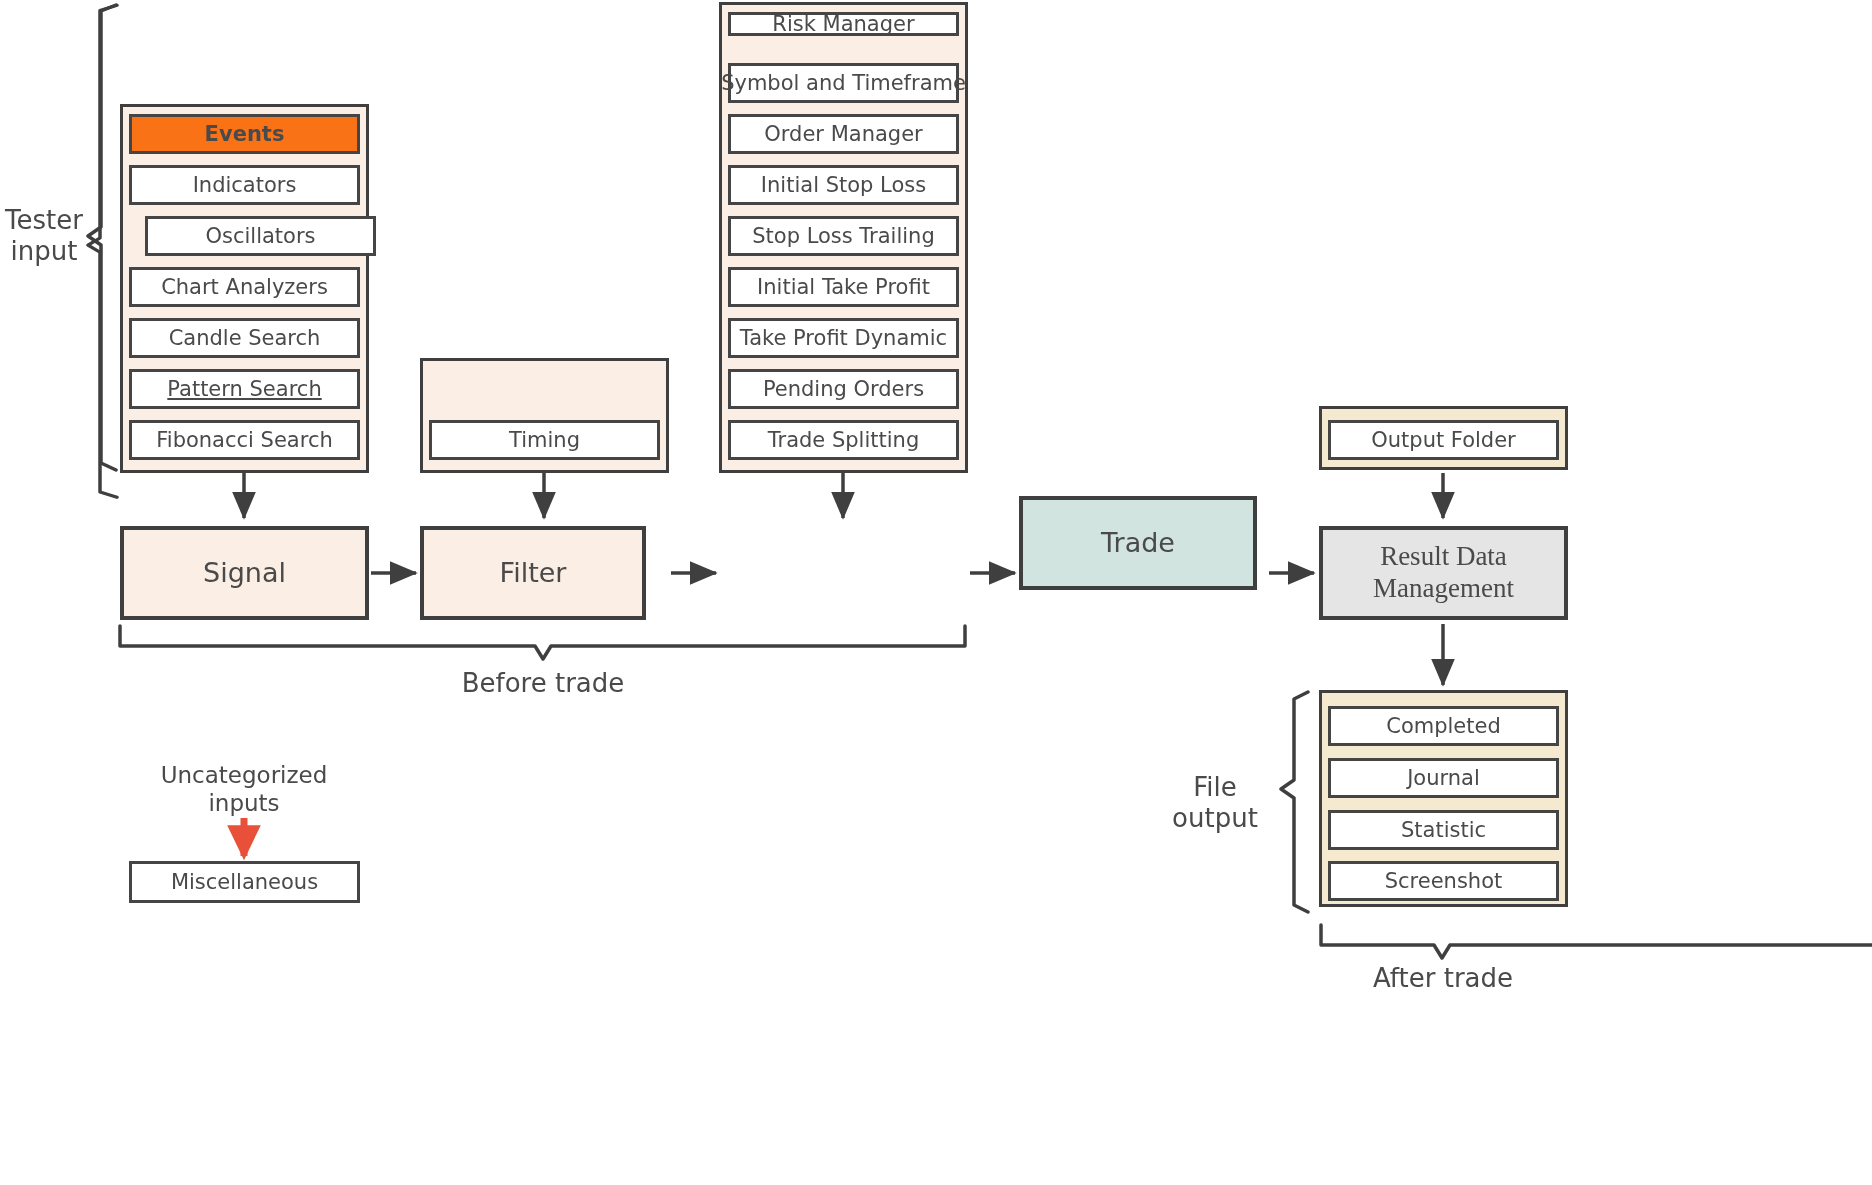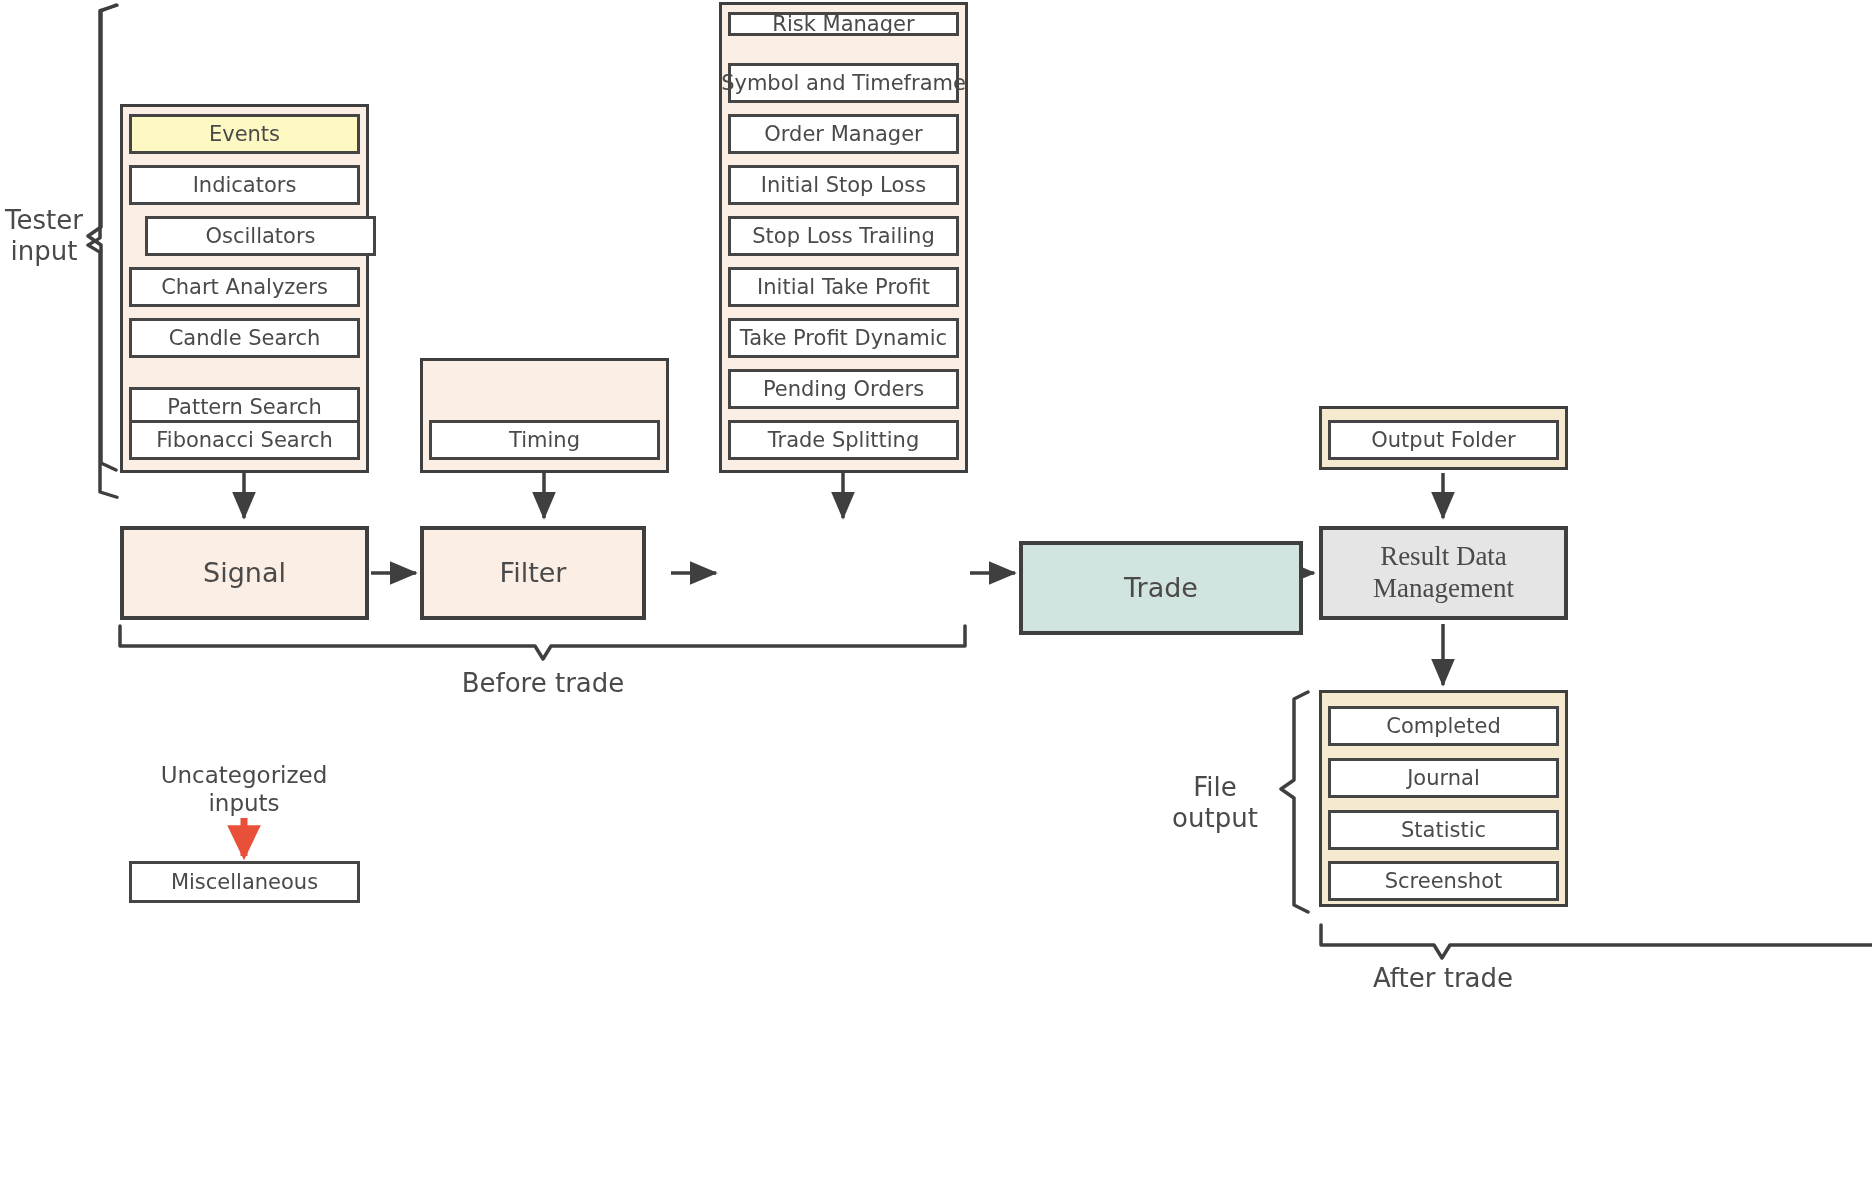--- a/index.html
+++ b/index.html
@@ -24,21 +24,21 @@
     position:absolute;
     box-sizing:border-box;
     border:3px solid #454545;
     background:#ffffff;
     display:flex;align-items:center;justify-content:center;
     font-size:21px;
     color:#4a4a4a;
     line-height:1;
     white-space:nowrap;
   }
-  .item.green{background:#fef9c3;}
+  .item.green{background:#f97316;font-weight:bold;}
 
   .proc{
     position:absolute;
     box-sizing:border-box;
     border:4px solid #3f3f3f;
     display:flex;align-items:center;justify-content:center;
     text-align:center;
     font-size:27px;
     color:#4a4a4a;
     line-height:1.18;
@@ -112,21 +112,21 @@
       <line x1="244" y1="818" x2="244" y2="856"></line>
     </g>
   </svg>
 
   <div class="grp peach" style="left:120px;top:104px;width:249px;height:369px;"></div>
   <div class="item green" style="left:129px;top:114px;width:231px;height:40px;">Events</div>
   <div class="item" style="left:129px;top:165px;width:231px;height:40px;">Indicators</div>
   <div class="item" style="left:129px;top:216px;width:231px;height:40px;margin-left:16px;">Oscillators</div>
   <div class="item" style="left:129px;top:267px;width:231px;height:40px;">Chart Analyzers</div>
   <div class="item" style="left:129px;top:318px;width:231px;height:40px;">Candle Search</div>
-  <div class="item" style="left:129px;top:387px;width:231px;height:40px;">Pattern Search</div>
+  <div class="item" style="left:129px;top:369px;width:231px;height:40px;text-decoration:underline;">Pattern Search</div>
   <div class="item" style="left:129px;top:420px;width:231px;height:40px;">Fibonacci Search</div>
 
   <div class="grp peach" style="left:420px;top:358px;width:249px;height:115px;"></div>
   <div class="item" style="left:429px;top:420px;width:231px;height:40px;">Timing</div>
 
   <div class="grp peach" style="left:719px;top:2px;width:249px;height:471px;"></div>
   <div class="item" style="left:728px;top:12px;width:231px;height:24px;">Risk Manager</div>
   <div class="item" style="left:728px;top:63px;width:231px;height:40px;">Symbol and Timeframe</div>
   <div class="item" style="left:728px;top:114px;width:231px;height:40px;">Order Manager</div>
   <div class="item" style="left:728px;top:165px;width:231px;height:40px;">Initial Stop Loss</div>
@@ -134,21 +134,21 @@
   <div class="item" style="left:728px;top:267px;width:231px;height:40px;">Initial Take Profit</div>
   <div class="item" style="left:728px;top:318px;width:231px;height:40px;">Take Profit Dynamic</div>
   <div class="item" style="left:728px;top:369px;width:231px;height:40px;">Pending Orders</div>
   <div class="item" style="left:728px;top:420px;width:231px;height:40px;">Trade Splitting</div>
 
   <div class="grp cream" style="left:1319px;top:406px;width:249px;height:64px;"></div>
   <div class="item" style="left:1328px;top:420px;width:231px;height:40px;">Output Folder</div>
 
   <div class="proc peach" style="left:120px;top:526px;width:249px;height:94px;">Signal</div>
   <div class="proc peach" style="left:420px;top:526px;width:226px;height:94px;">Filter</div>
-  <div class="proc mint" style="left:1019px;top:541px;width:284px;height:94px;">Trade</div>
+  <div class="proc mint" style="left:1019px;top:496px;width:238px;height:94px;">Trade</div>
   <div class="proc cream" style="left:1319px;top:526px;width:249px;height:94px;white-space:pre-line;">Result Data
 Management</div>
 
   <div class="grp cream" style="left:1319px;top:690px;width:249px;height:217px;"></div>
   <div class="item" style="left:1328px;top:706px;width:231px;height:40px;">Completed</div>
   <div class="item" style="left:1328px;top:758px;width:231px;height:40px;">Journal</div>
   <div class="item" style="left:1328px;top:810px;width:231px;height:40px;">Statistic</div>
   <div class="item" style="left:1328px;top:861px;width:231px;height:40px;">Screenshot</div>
 
   <div class="item" style="left:129px;top:861px;width:231px;height:42px;">Miscellaneous</div>

